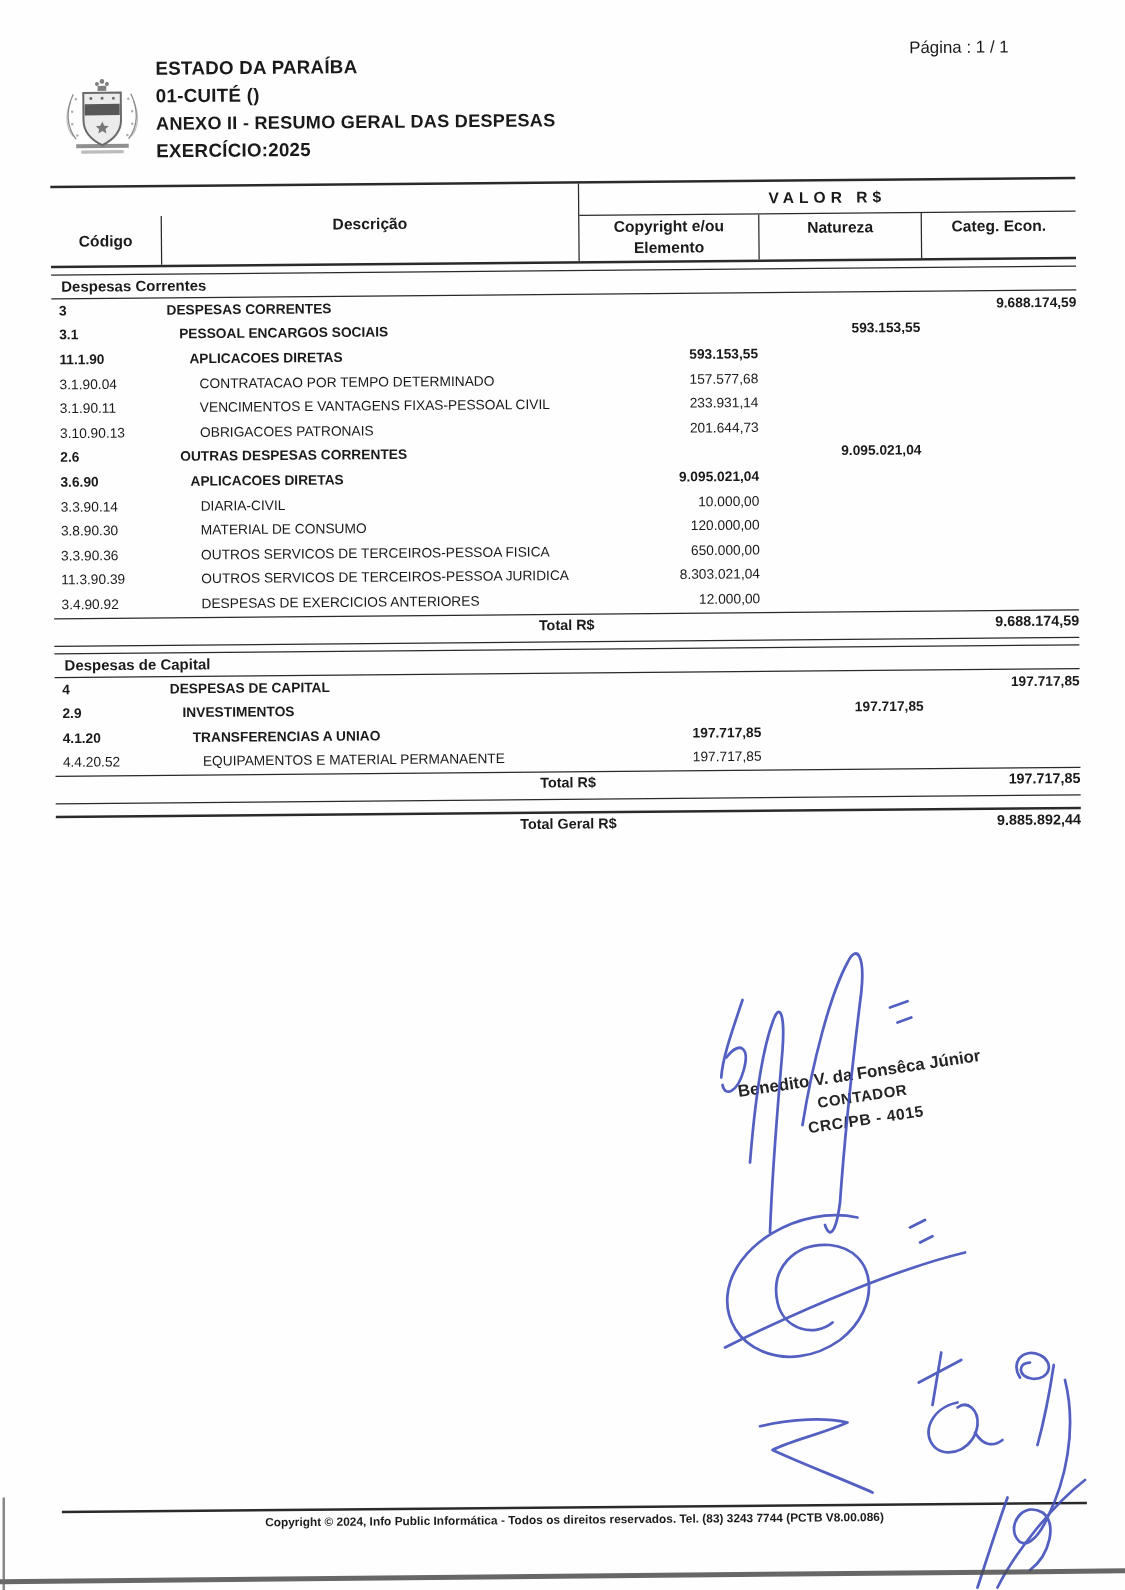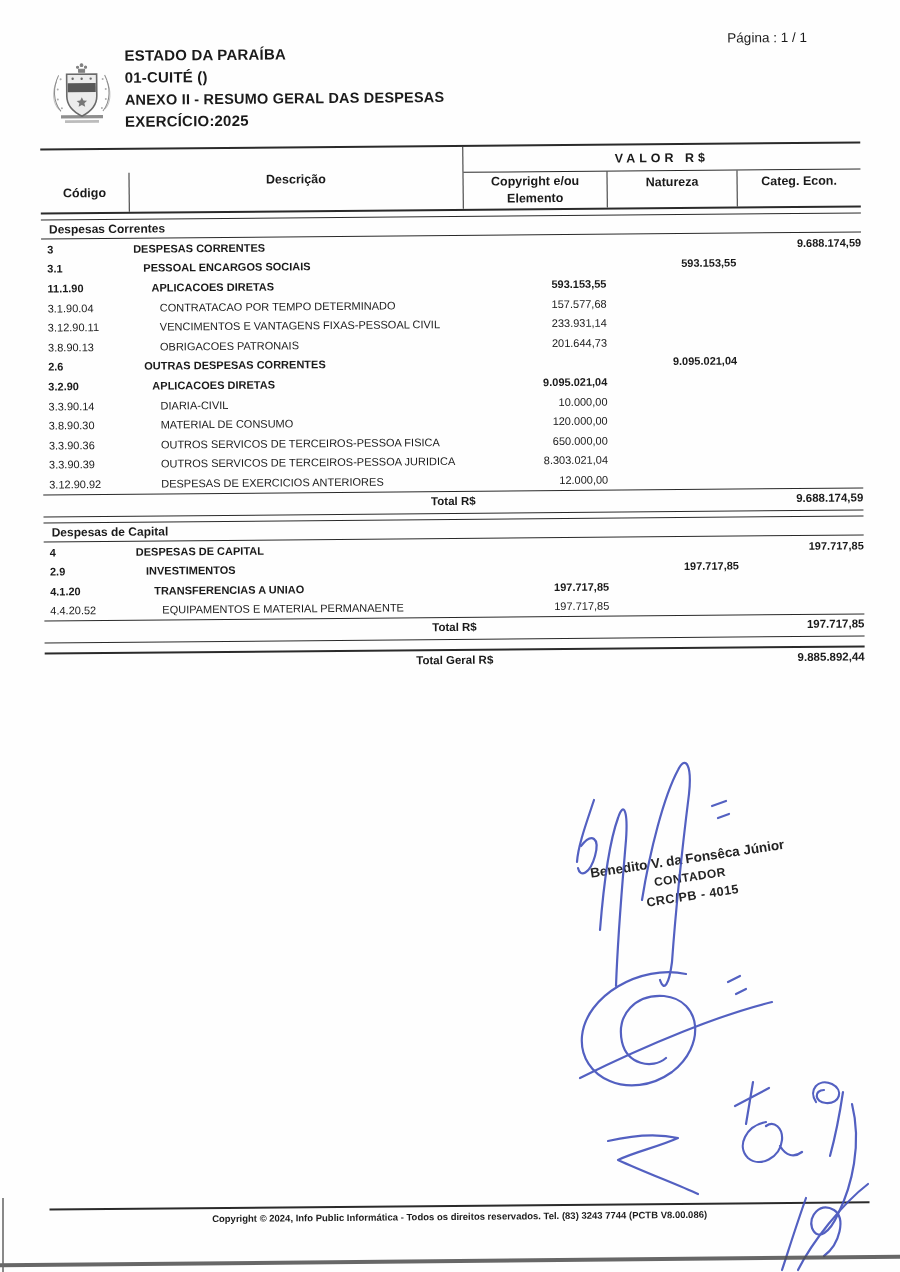--- a/index.html
+++ b/index.html
@@ -163,42 +163,42 @@
             <div class="c-cat"></div>
           </div>
           <div class="row">
             <div class="c-code">3.1.90.04</div>
             <div class="c-desc" style="padding-left: 30px;">CONTRATACAO POR TEMPO DETERMINADO</div>
             <div class="c-mod">157.577,68</div>
             <div class="c-nat"></div>
             <div class="c-cat"></div>
           </div>
           <div class="row">
-            <div class="c-code">3.12.90.11</div>
+            <div class="c-code">3.1.90.11</div>
             <div class="c-desc" style="padding-left: 30px;">VENCIMENTOS E VANTAGENS FIXAS-PESSOAL CIVIL</div>
             <div class="c-mod">233.931,14</div>
             <div class="c-nat"></div>
             <div class="c-cat"></div>
           </div>
           <div class="row">
-            <div class="c-code">3.8.90.13</div>
+            <div class="c-code">3.10.90.13</div>
             <div class="c-desc" style="padding-left: 30px;">OBRIGACOES PATRONAIS</div>
             <div class="c-mod">201.644,73</div>
             <div class="c-nat"></div>
             <div class="c-cat"></div>
           </div>
           <div class="row bold">
             <div class="c-code">2.6</div>
             <div class="c-desc" style="padding-left: 14px;">OUTRAS DESPESAS CORRENTES</div>
             <div class="c-mod"></div>
             <div class="c-nat">9.095.021,04</div>
             <div class="c-cat"></div>
           </div>
           <div class="row bold">
-            <div class="c-code">3.2.90</div>
+            <div class="c-code">3.6.90</div>
             <div class="c-desc" style="padding-left: 22px;">APLICACOES DIRETAS</div>
             <div class="c-mod">9.095.021,04</div>
             <div class="c-nat"></div>
             <div class="c-cat"></div>
           </div>
           <div class="row">
             <div class="c-code">3.3.90.14</div>
             <div class="c-desc" style="padding-left: 30px;">DIARIA-CIVIL</div>
             <div class="c-mod">10.000,00</div>
             <div class="c-nat"></div>
@@ -212,28 +212,28 @@
             <div class="c-cat"></div>
           </div>
           <div class="row">
             <div class="c-code">3.3.90.36</div>
             <div class="c-desc" style="padding-left: 30px;">OUTROS SERVICOS DE TERCEIROS-PESSOA FISICA</div>
             <div class="c-mod">650.000,00</div>
             <div class="c-nat"></div>
             <div class="c-cat"></div>
           </div>
           <div class="row">
-            <div class="c-code">3.3.90.39</div>
+            <div class="c-code">11.3.90.39</div>
             <div class="c-desc" style="padding-left: 30px;">OUTROS SERVICOS DE TERCEIROS-PESSOA JURIDICA</div>
             <div class="c-mod">8.303.021,04</div>
             <div class="c-nat"></div>
             <div class="c-cat"></div>
           </div>
           <div class="row">
-            <div class="c-code">3.12.90.92</div>
+            <div class="c-code">3.4.90.92</div>
             <div class="c-desc" style="padding-left: 30px;">DESPESAS DE EXERCICIOS ANTERIORES</div>
             <div class="c-mod">12.000,00</div>
             <div class="c-nat"></div>
             <div class="c-cat"></div>
           </div>
           <div class="total-row">
             <div class="t-label">Total R$</div>
             <div class="t-value">9.688.174,59</div>
           </div>
           <div class="section-band">Despesas de Capital</div>

